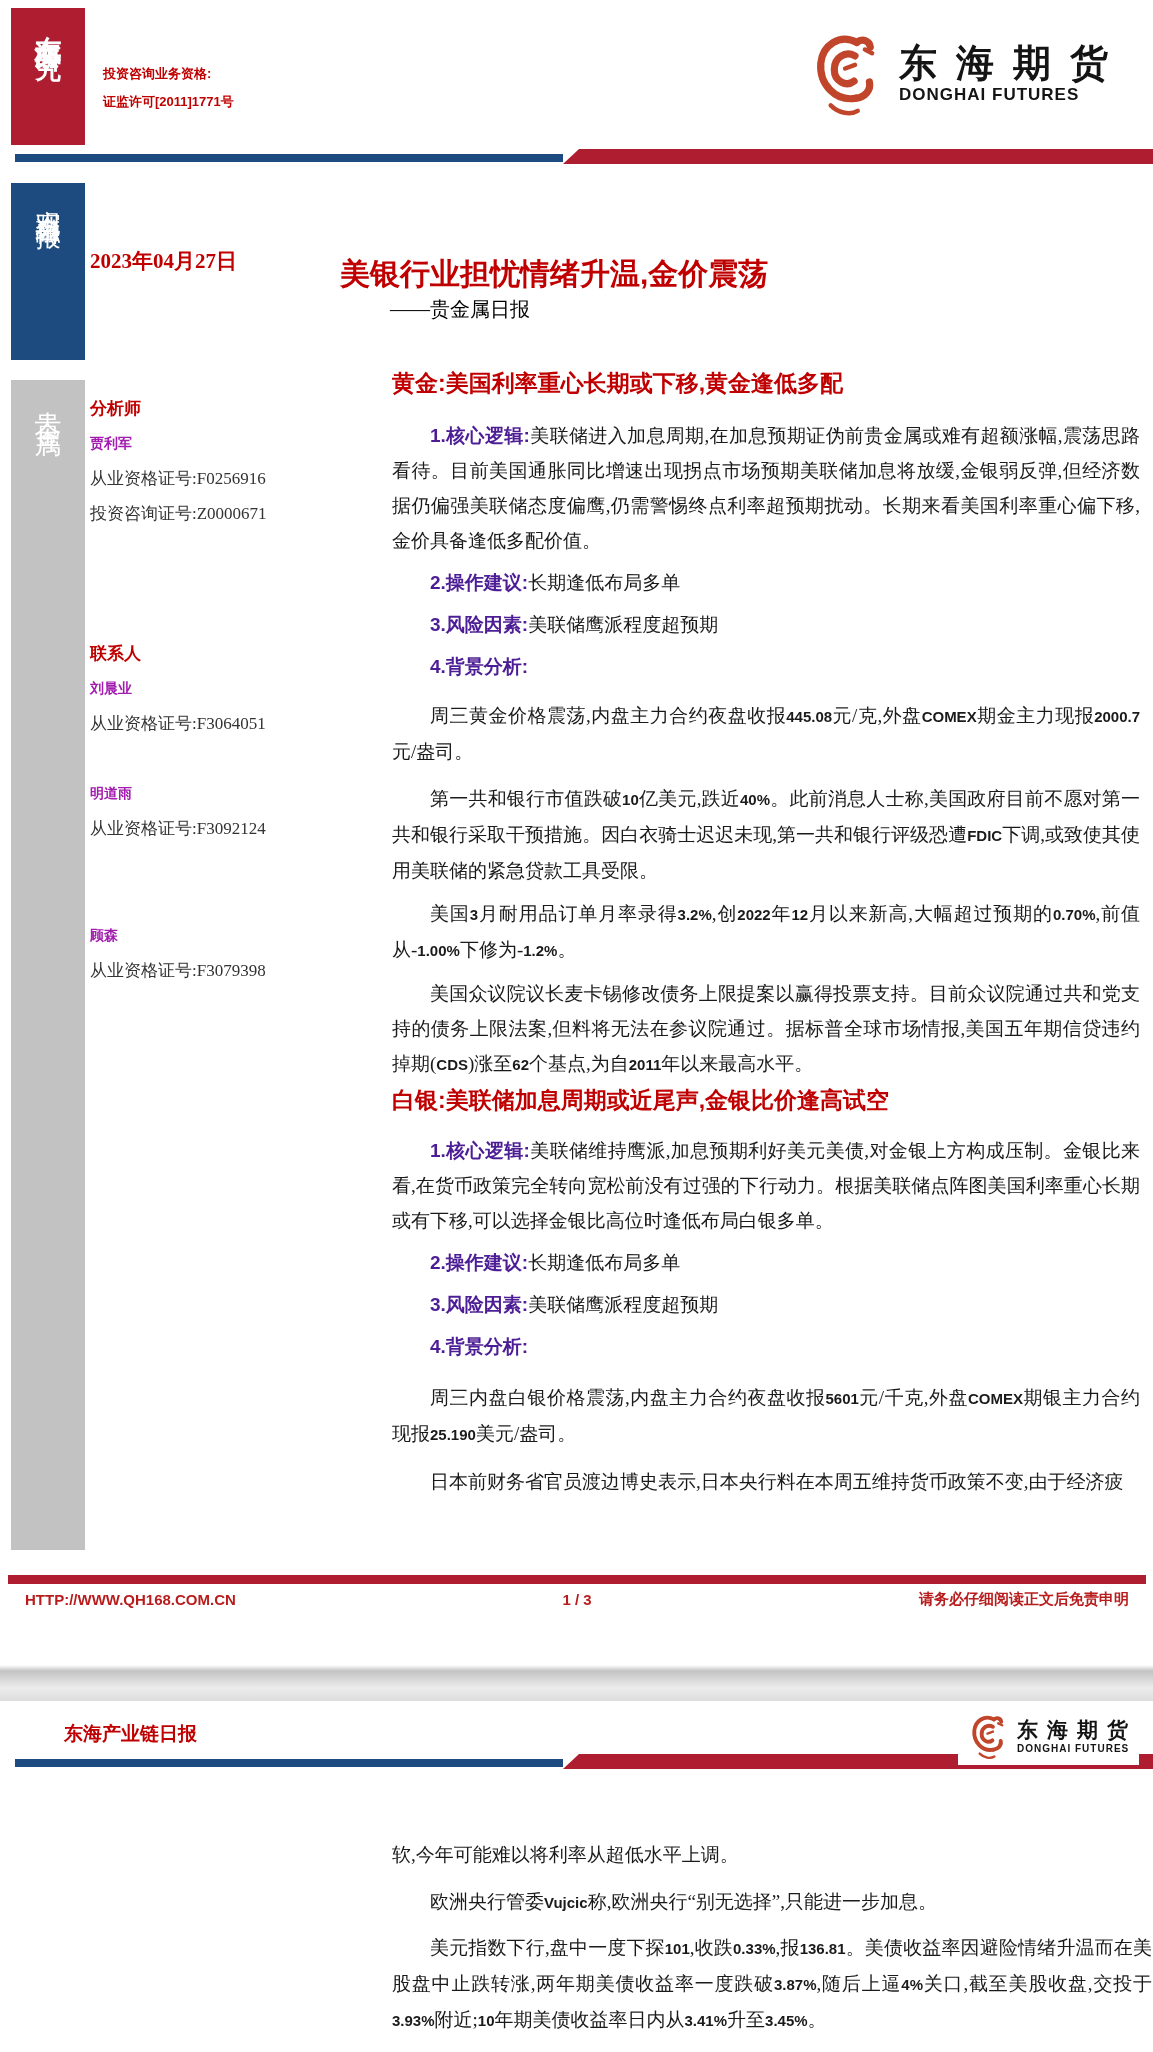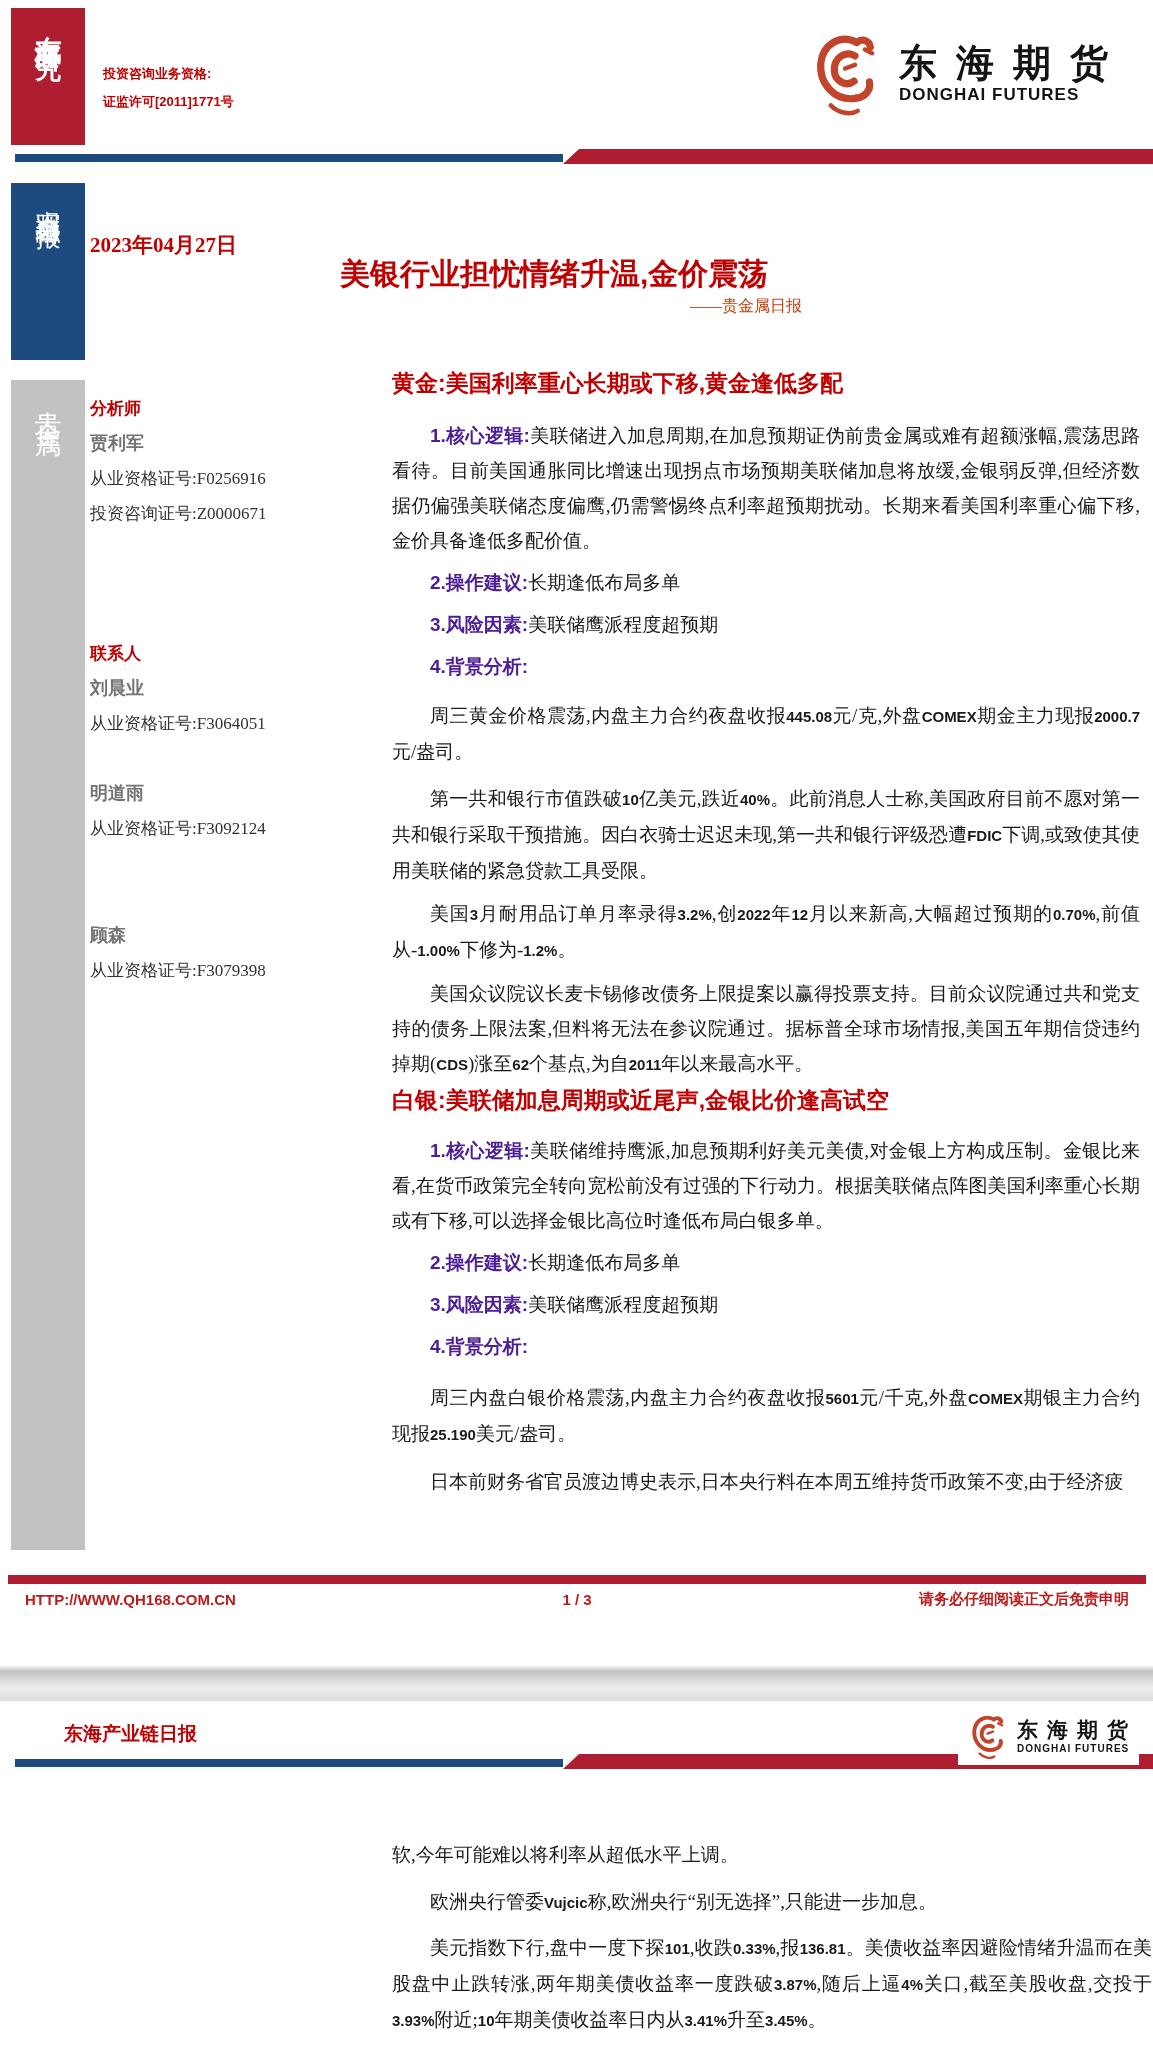--- a/index.html
+++ b/index.html
@@ -32,29 +32,29 @@
   #p2Logo .en{font-size:10px;font-weight:bold;letter-spacing:1px;color:#141414;font-family:"Liberation Sans",sans-serif;white-space:nowrap;}
 
   
   .divider{position:absolute;left:15px;right:0;height:15px;}
   .divider .blue{position:absolute;left:0;top:5px;width:548px;height:8px;background:var(--navy,#1e4b7f);}
   .divider .red{position:absolute;left:548px;right:0;top:0;height:15px;background:var(--crimson,#af1e30);
                 clip-path:polygon(16px 0,100% 0,100% 100%,0 100%);}
   #div1{top:149px;}
   #div2{top:53px;}
 
-  #date{position:absolute;left:90px;top:231px;font-size:21px;font-weight:bold;color:var(--red_text,#c00000);}
+  #date{position:absolute;left:90px;top:247px;font-size:21px;font-weight:bold;color:var(--red_text,#c00000);}
   #title{position:absolute;left:340px;width:762px;top:238px;text-align:left;font-size:30px;font-weight:bold;
          color:var(--red_text,#c00000);font-family:"Liberation Sans",sans-serif;white-space:nowrap;margin-top:16px;}
-  #subtitle{position:absolute;left:390px;width:712px;top:296px;text-align:center;font-size:16px;color:#c2410c;}
+  #subtitle{position:absolute;left:390px;width:712px;top:296px;text-align:left;font-size:20px;color:#000000;}
 
   
   #leftcol{position:absolute;left:90px;top:395px;width:296px;font-size:17px;line-height:27px;color:#333;}
   .red-h{color:var(--red_text,#c00000);font-weight:bold;font-size:17px;font-family:"Liberation Sans",sans-serif;}
-  .pname{font-weight:bold;font-size:18px;color:#737373;margin-top:8px;font-family:"Liberation Sans",sans-serif;}
+  .pname{font-weight:bold;font-size:14px;color:#a21caf;margin-top:8px;font-family:"Liberation Sans",sans-serif;}
   .cert{margin-top:8px;}
   .gap-contact{margin-top:113px;}
   .gap-p2{margin-top:43px;}
   .gap-p3{margin-top:80px;}
 
   
   .main{position:absolute;left:392px;width:748px;font-size:19px;}
   #goldSec{top:368px;}
   #silverSec{top:1085px;}
   .sec-h{font-size:23px;font-weight:bold;color:var(--red_text,#c00000);font-family:"Liberation Sans",sans-serif;line-height:30px;margin:0;}

